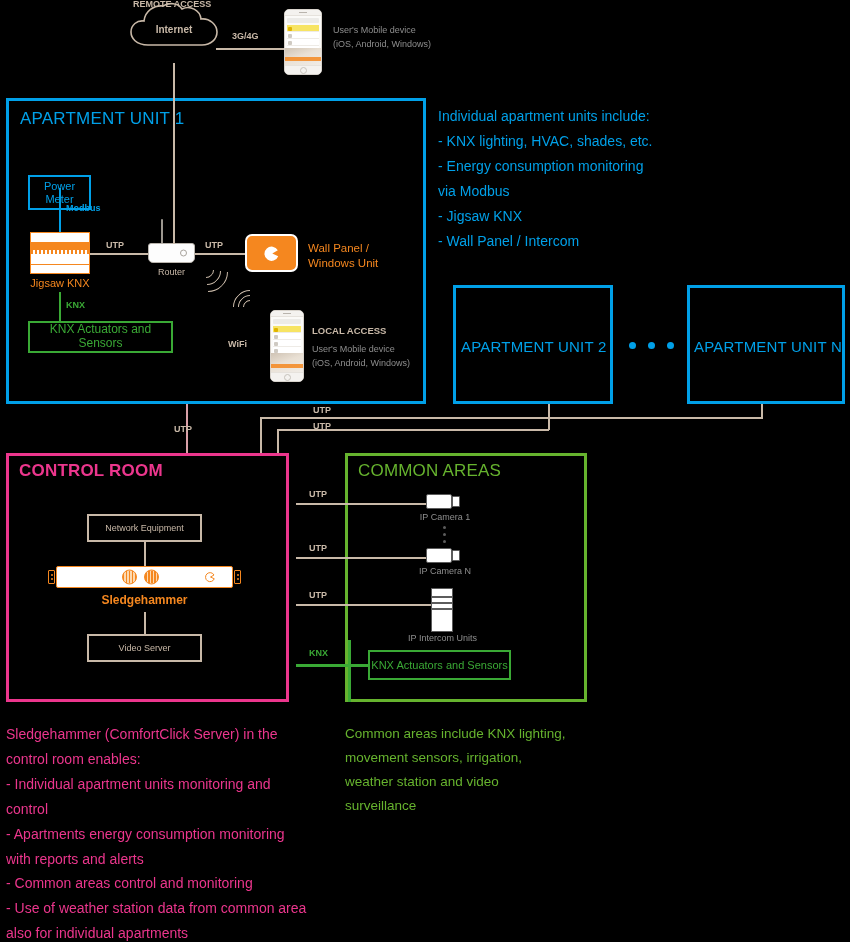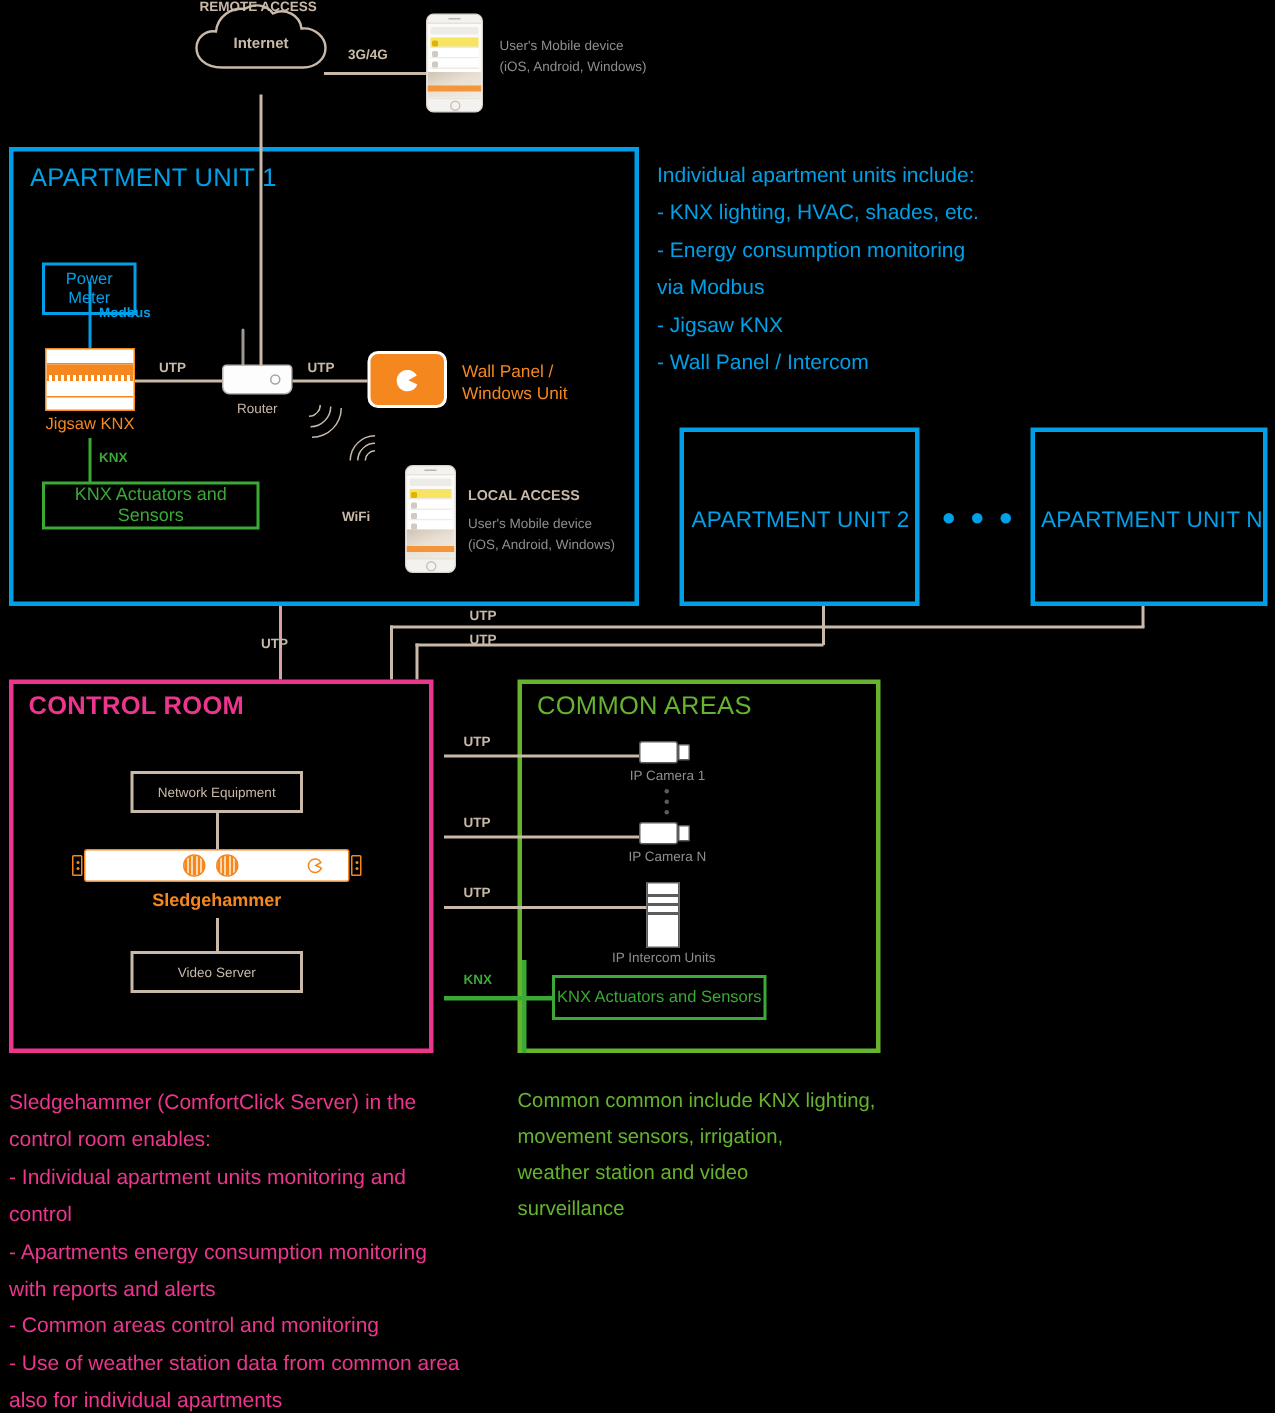--- a/index.html
+++ b/index.html
@@ -359,16 +359,16 @@
 <div class="para t-pink" style="left:6px; top:722px; width:340px;">Sledgehammer (ComfortClick Server) in the
 control room enables:
 - Individual apartment units monitoring and
 control
 - Apartments energy consumption monitoring
 with reports and alerts
 - Common areas control and monitoring
 - Use of weather station data from common area
 also for individual apartments</div>
 
-<div class="para t-green small" style="left:345px; top:722px; width:260px;">Common common include KNX lighting,
+<div class="para t-green small" style="left:345px; top:722px; width:260px;">Common areas include KNX lighting,
 movement sensors, irrigation,
 weather station and video
 surveillance</div>
 
 </body></html>

